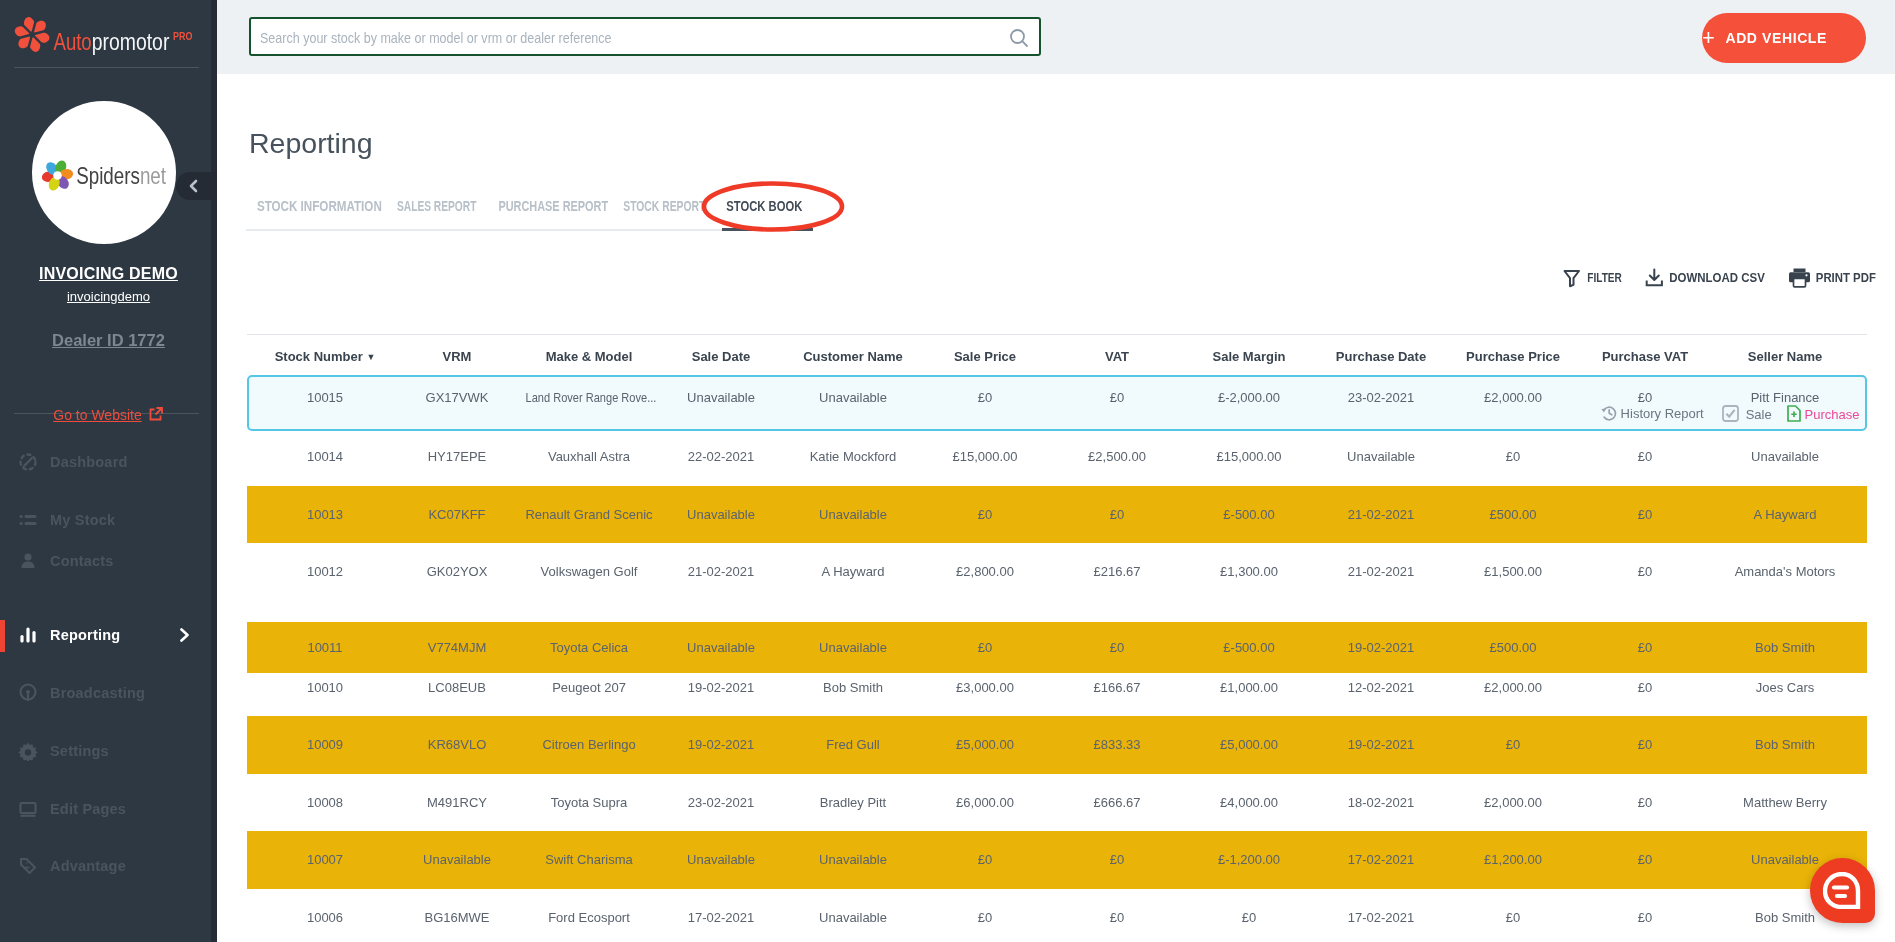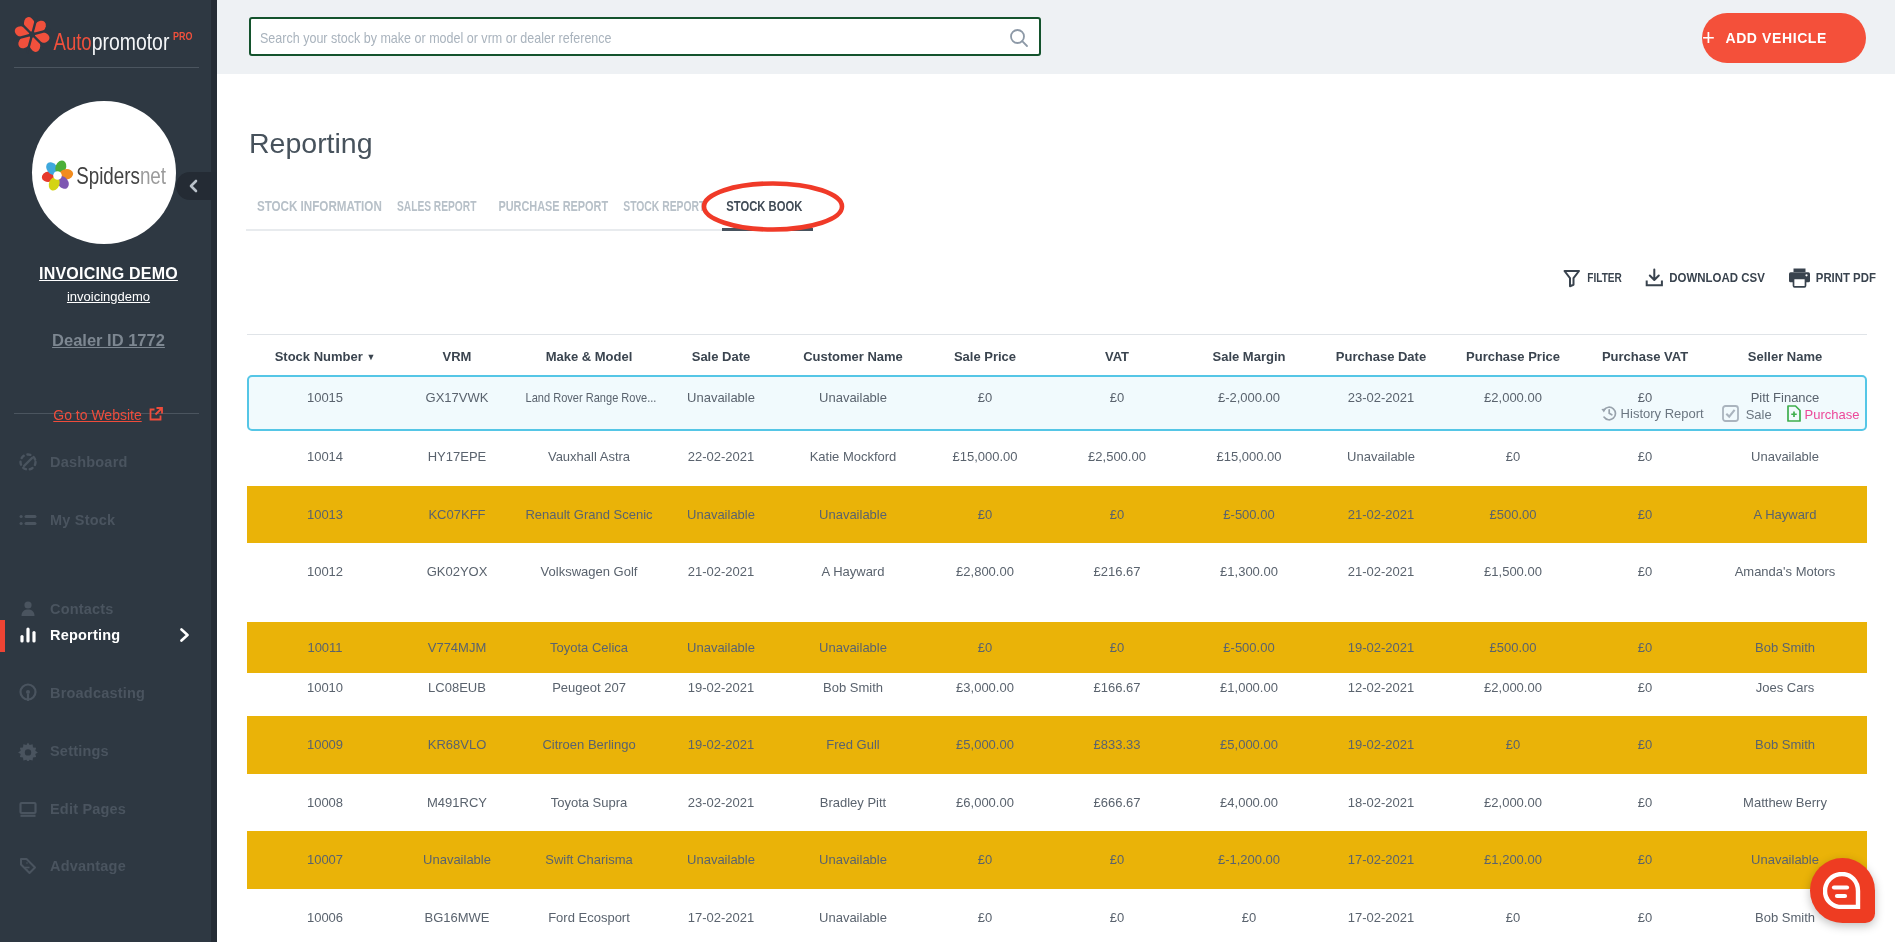--- a/index.html
+++ b/index.html
@@ -143,21 +143,21 @@
     <svg class="mico" width="20" height="20" viewBox="0 0 20 20">
         <g stroke="#4a545f" stroke-width="3" stroke-linecap="round">
           <line x1="3" y1="6.5" x2="3.2" y2="6.5"></line>
           <line x1="8" y1="6.5" x2="17" y2="6.5"></line>
           <line x1="3" y1="13.5" x2="3.2" y2="13.5"></line>
           <line x1="8" y1="13.5" x2="17" y2="13.5"></line>
         </g>
       </svg>
     <span class="mlab">My Stock</span>
   </div>
-  <div class="abs mitem" style="top:589px">
+  <div class="abs mitem" style="top:541px">
     <svg class="mico" width="20" height="20" viewBox="0 0 20 20">
         <circle cx="10" cy="6" r="3.6" fill="#4a545f"></circle>
         <path d="M3.5 17 C3.5 12.5 6.5 10.6 10 10.6 C13.5 10.6 16.5 12.5 16.5 17 Z" fill="#4a545f"></path>
       </svg>
     <span class="mlab">Contacts</span>
   </div>
   <div class="abs mitem active" style="top:615px">
     <svg class="mico" width="20" height="20" viewBox="0 0 20 20">
         <g stroke="#fff" stroke-width="3.2" stroke-linecap="round">
           <line x1="4" y1="16" x2="4" y2="11.5"></line>

